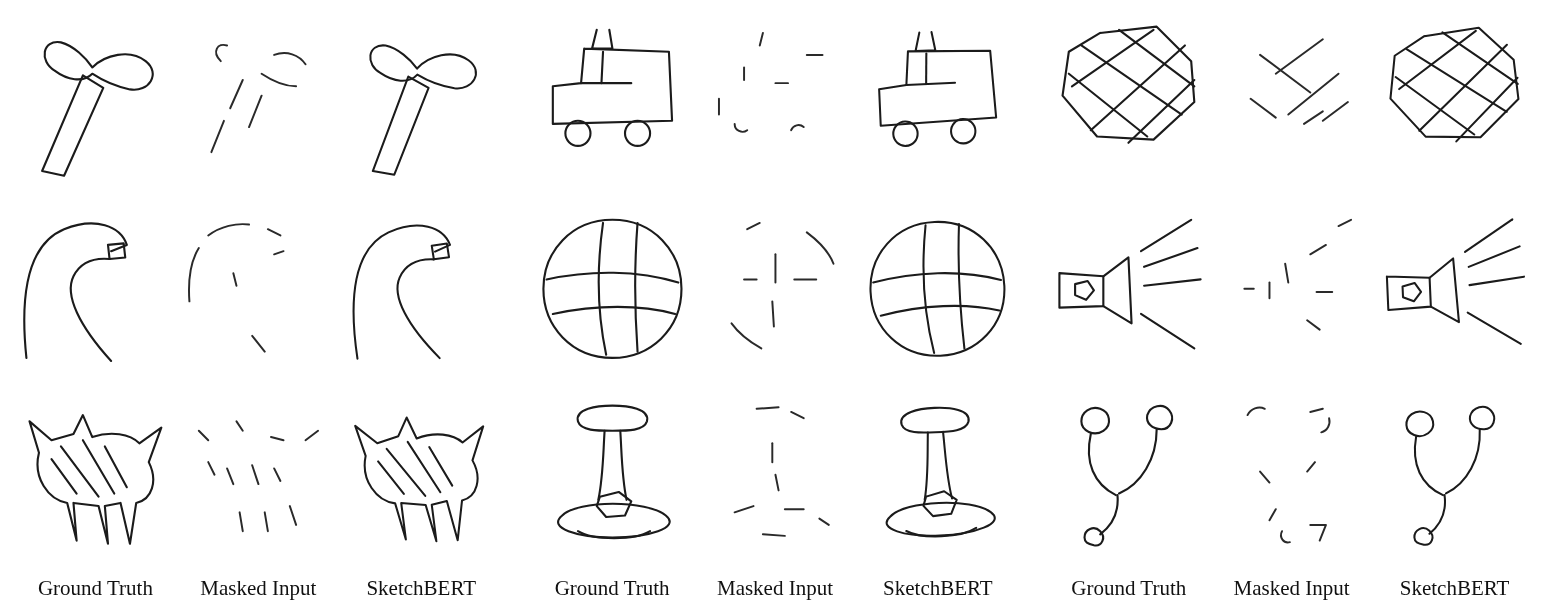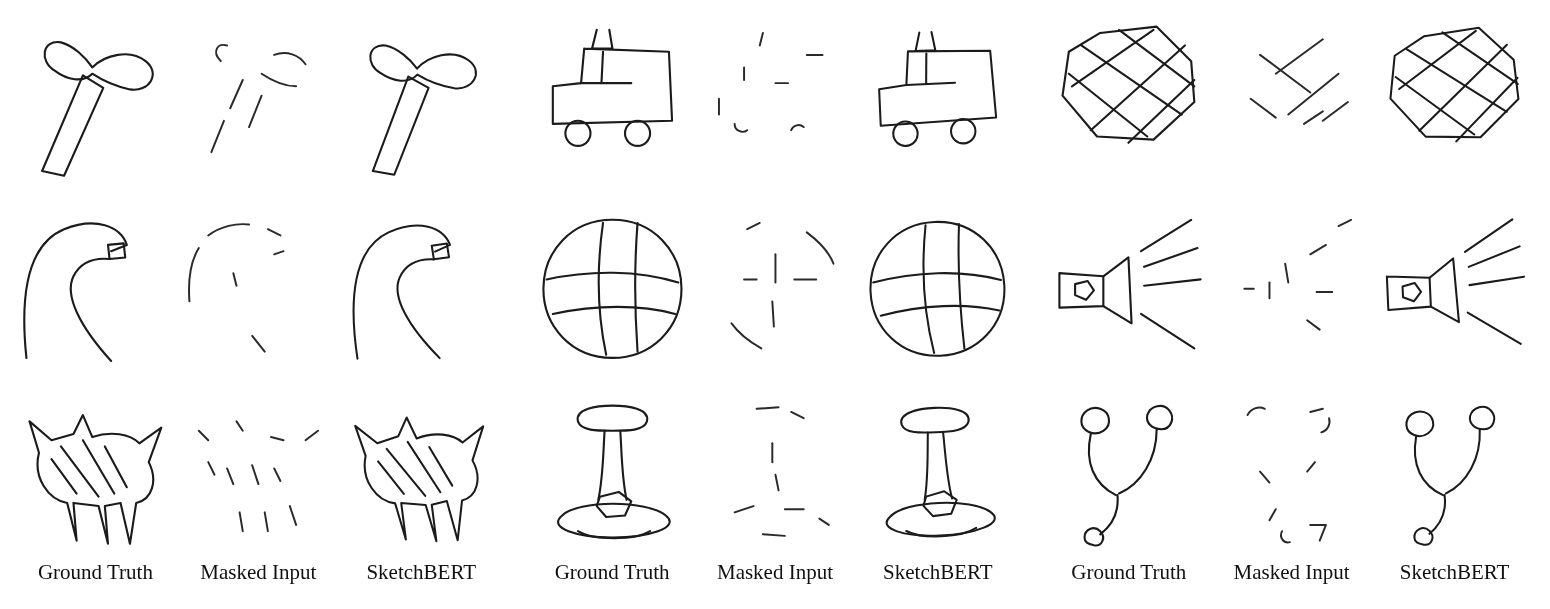--- a/index.html
+++ b/index.html
@@ -13,21 +13,21 @@
     display:grid;grid-template-columns:1fr 1fr 1fr;
     grid-template-rows:1fr 1fr 1fr 36px;
   }
   .cell{overflow:hidden;padding:3px;}
   .cell svg{width:100%;height:100%;display:block;}
   .cell path{fill:none;stroke:#1b1b1b;stroke-width:1.35;stroke-linecap:round;stroke-linejoin:round;}
   .v-sb svg{transform:rotate(-2.5deg) scale(.97);}
   .v-mask path{stroke:#2a2a2a;stroke-width:1.25;}
   .label{
     font-family:"Liberation Serif",serif;font-size:21px;color:#111111;
-    text-align:center;align-self:end;padding-bottom:24px;white-space:nowrap;
+    text-align:center;align-self:end;padding-bottom:8px;white-space:nowrap;
   }
 </style>
 </head>
 <body>
 
 <div class="figure">
 
   <div class="group">
     <div class="cell">
         <svg viewBox="0 0 100 100" preserveAspectRatio="xMidYMid meet">

